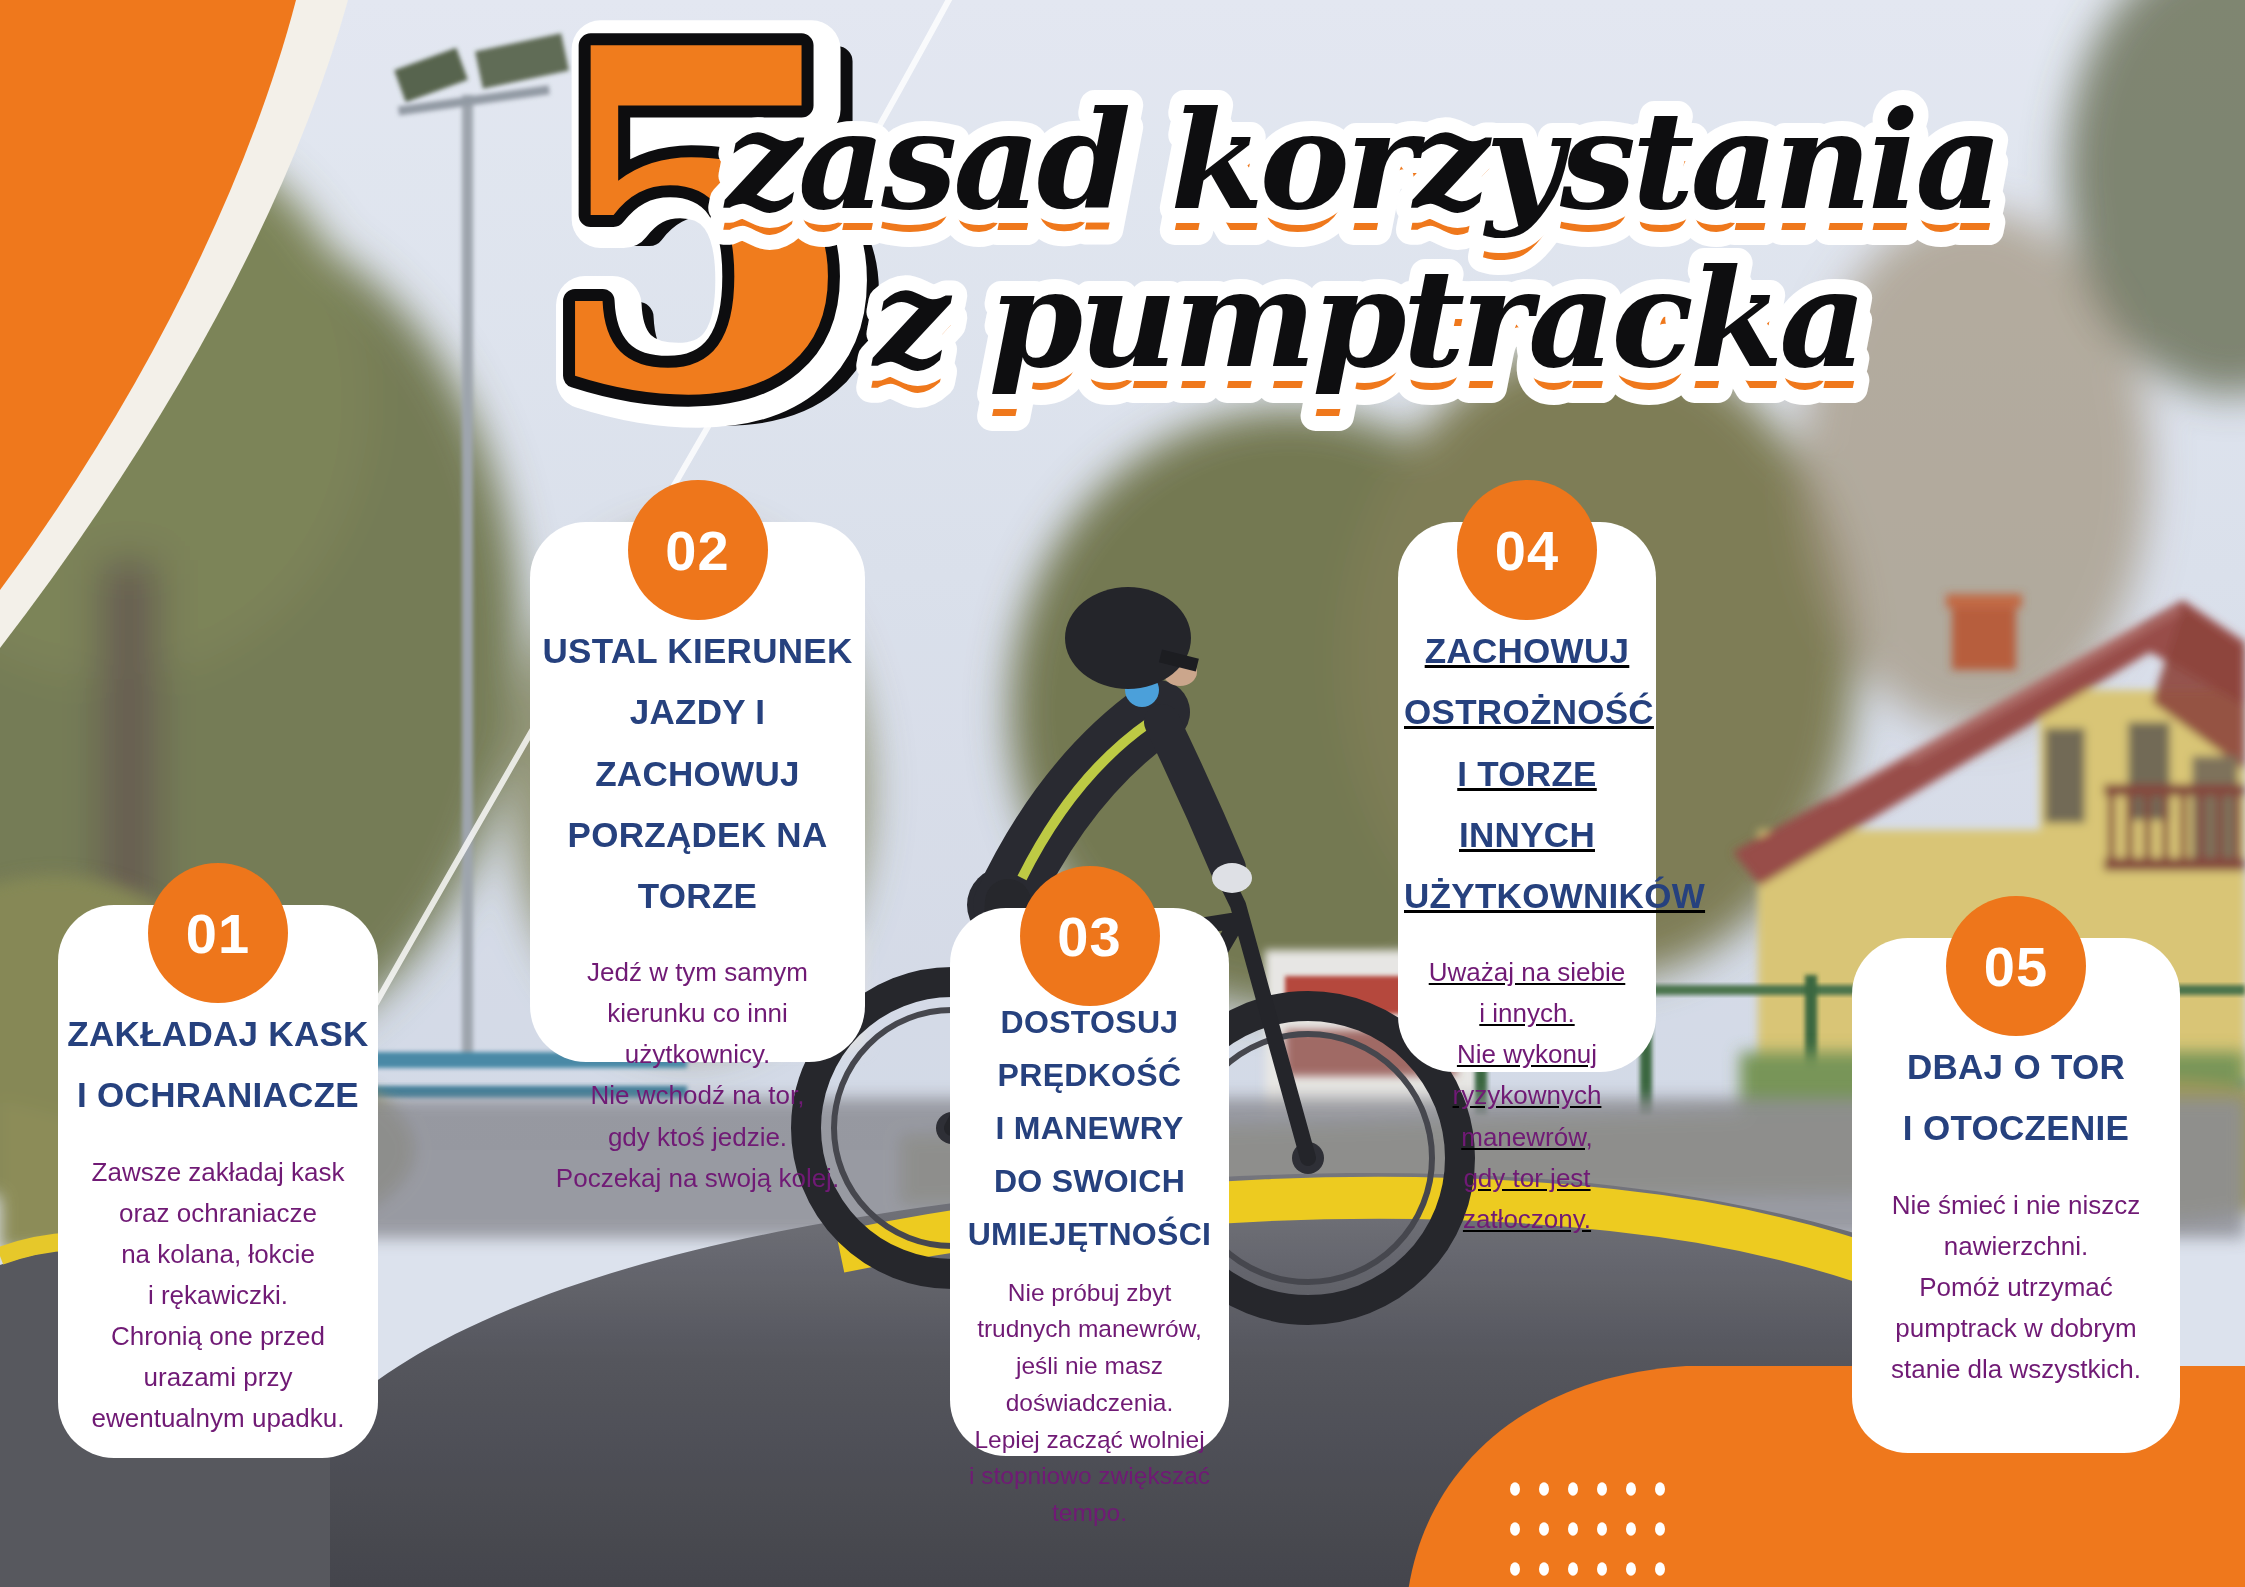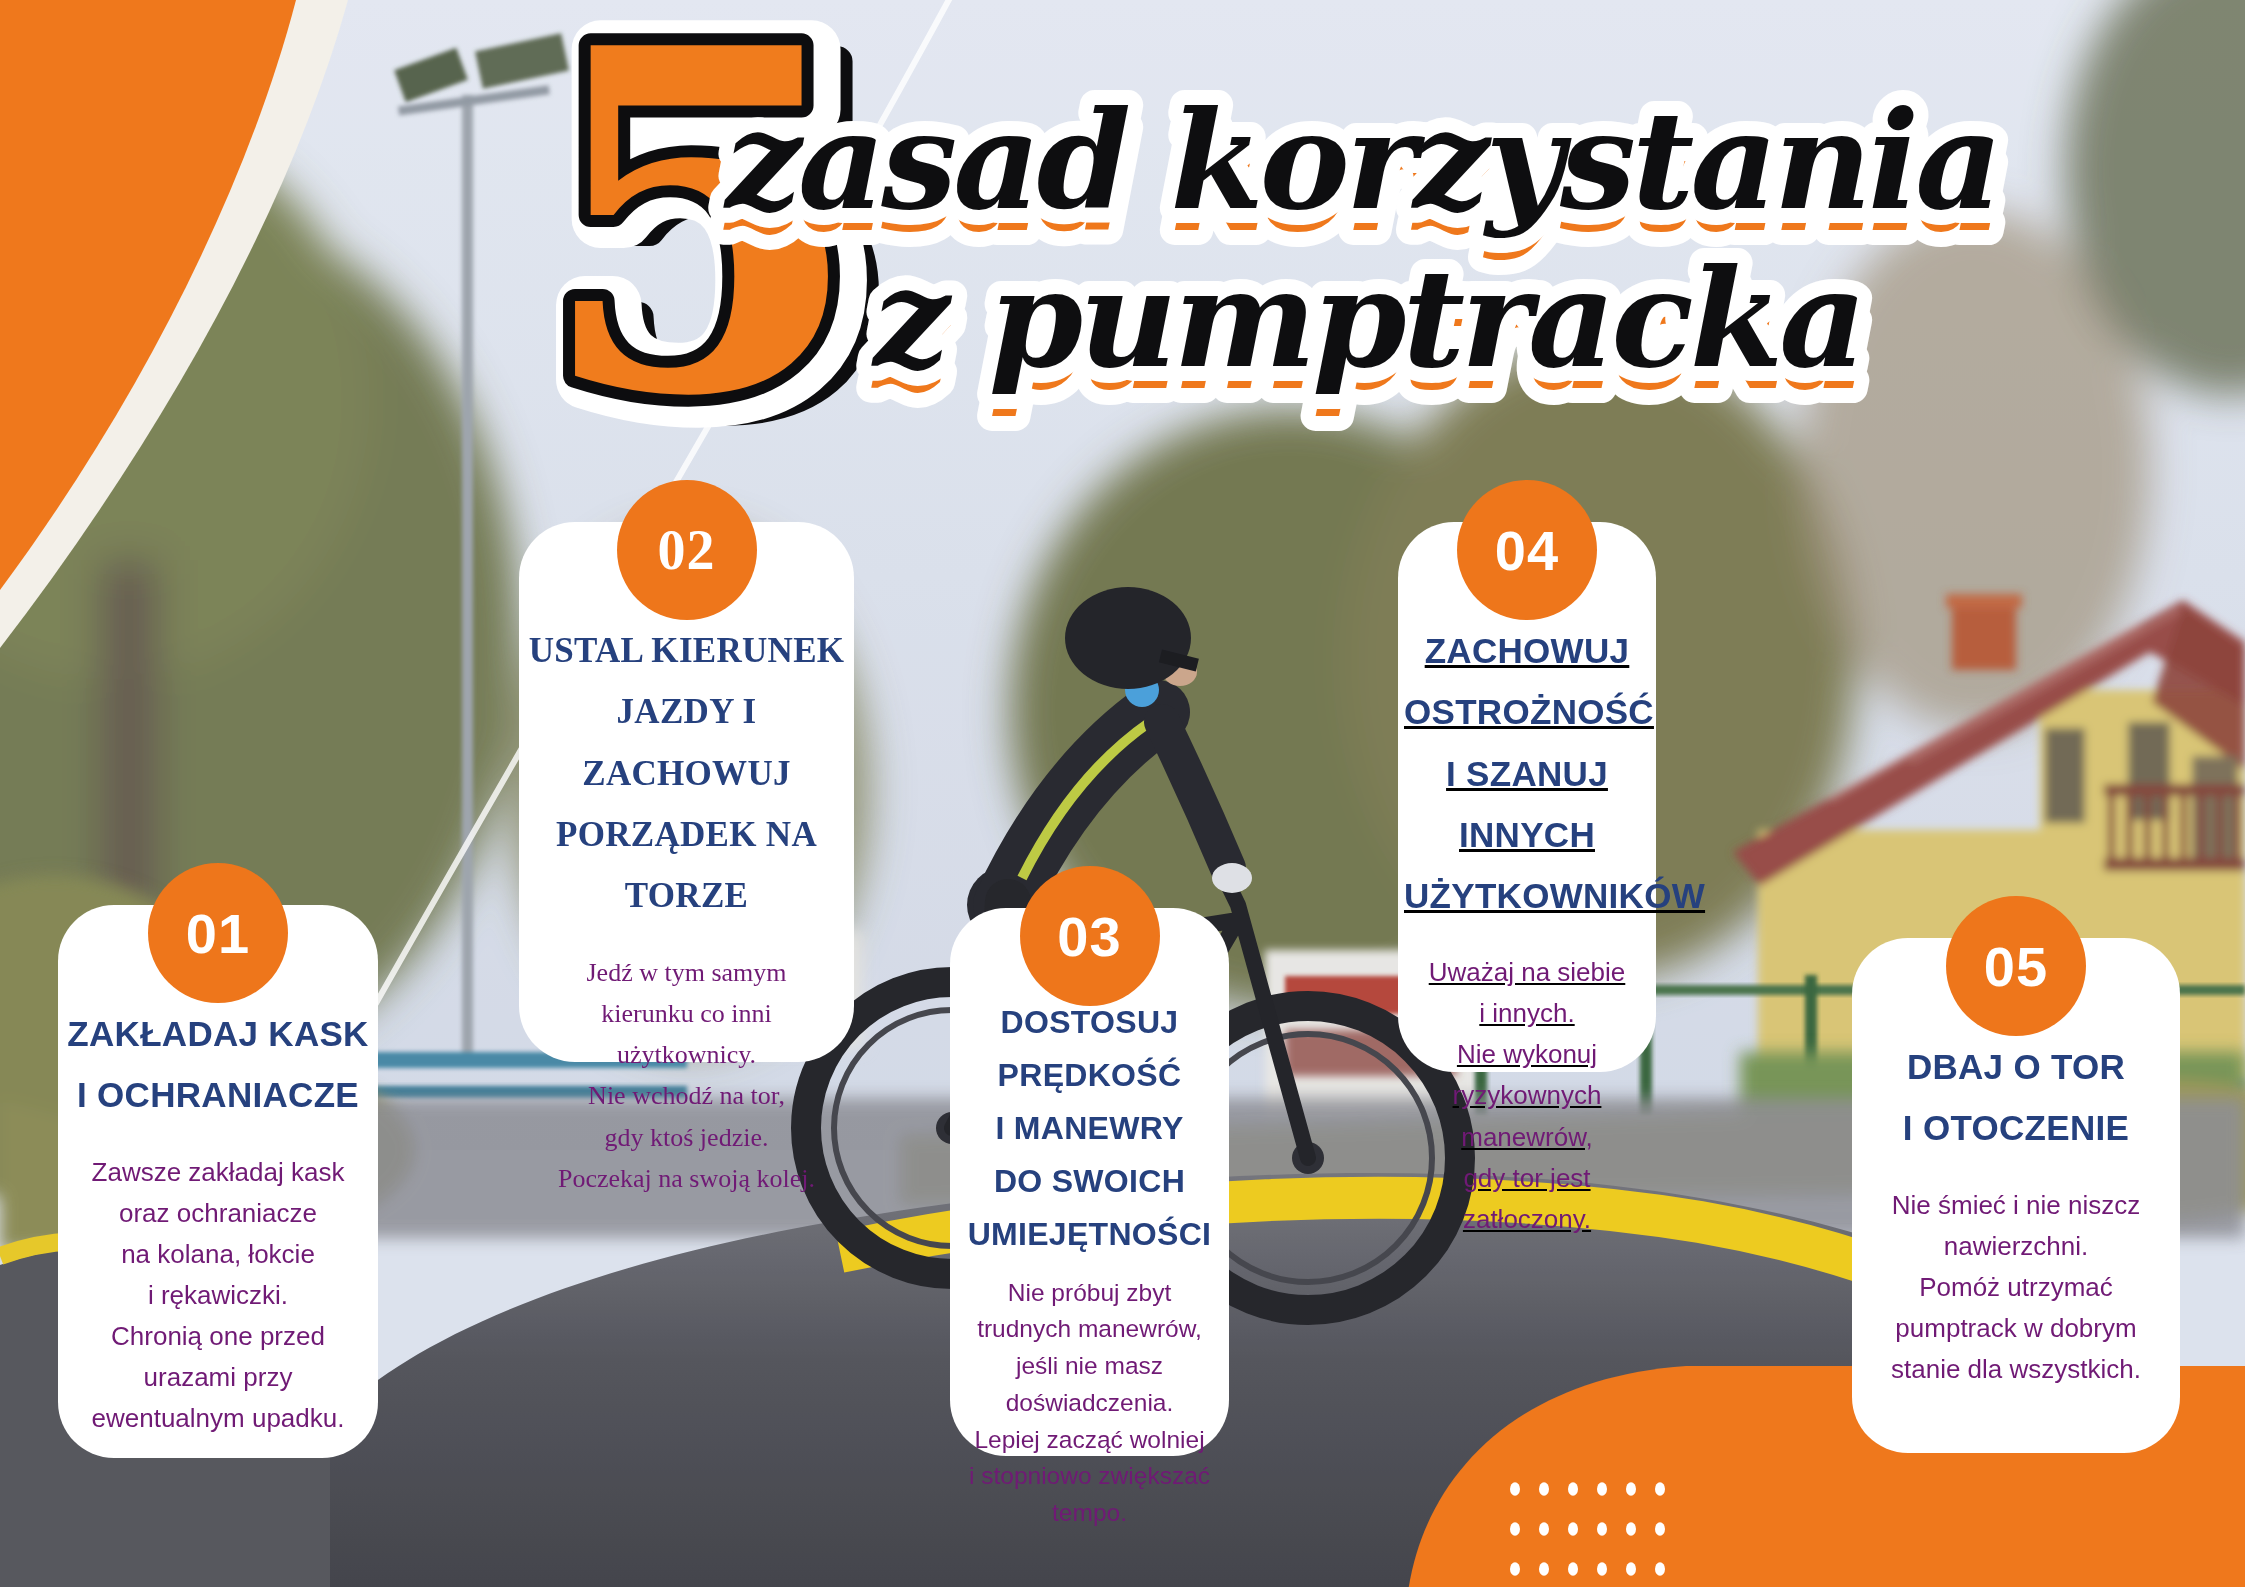--- a/index.html
+++ b/index.html
@@ -20,21 +20,21 @@
   .card-body{
     white-space:pre-line;color:#701a75;font-size:26px;line-height:1.58;
     margin:26px 4px 0 4px;
   }
   .badge{
     position:absolute;left:50%;top:-42px;width:140px;height:140px;margin-left:-70px;
     border-radius:50%;background:#EE761B;color:#ffffff;font-weight:bold;font-size:56px;
     display:flex;align-items:center;justify-content:center;letter-spacing:1px;
   }
   #card-1{left:58px;top:905px;width:320px;height:553px;}
-  #card-2{left:519px;top:522px;width:335px;height:540px;font-family:Liberation Serif, serif;}
+  #card-2{left:530px;top:522px;width:335px;height:540px;}
   #card-3{left:950px;top:908px;width:279px;height:548px;padding-top:88px;}
   #card-3 .card-title{font-size:32px;line-height:1.66;}
   #card-3 .card-body{font-size:24.5px;line-height:1.5;margin-top:13px;}
   #card-4{left:1398px;top:522px;width:258px;height:550px;text-decoration:underline;}
   #card-5{left:1852px;top:938px;width:328px;height:515px;}
   
   text.five{
     font-family:"DejaVu Serif",serif;font-weight:bold;font-size:470px;
     text-anchor:middle;paint-order:stroke fill;stroke-linejoin:round;
   }
@@ -247,21 +247,21 @@
 doświadczenia.
 Lepiej zacząć wolniej
 i stopniowo zwiększać
 tempo.</div>
   </div>
 
   <div class="card" id="card-4">
     <div class="badge">04</div>
     <div class="card-title">ZACHOWUJ
 OSTROŻNOŚĆ
-I SZANUJ INNYCH
+I TORZE INNYCH
 UŻYTKOWNIKÓW</div>
     <div class="card-body">Uważaj na siebie
 i innych.
 Nie wykonuj ryzykownych
 manewrów,
 gdy tor jest zatłoczony.</div>
   </div>
 
   <div class="card" id="card-5">
     <div class="badge">05</div>

